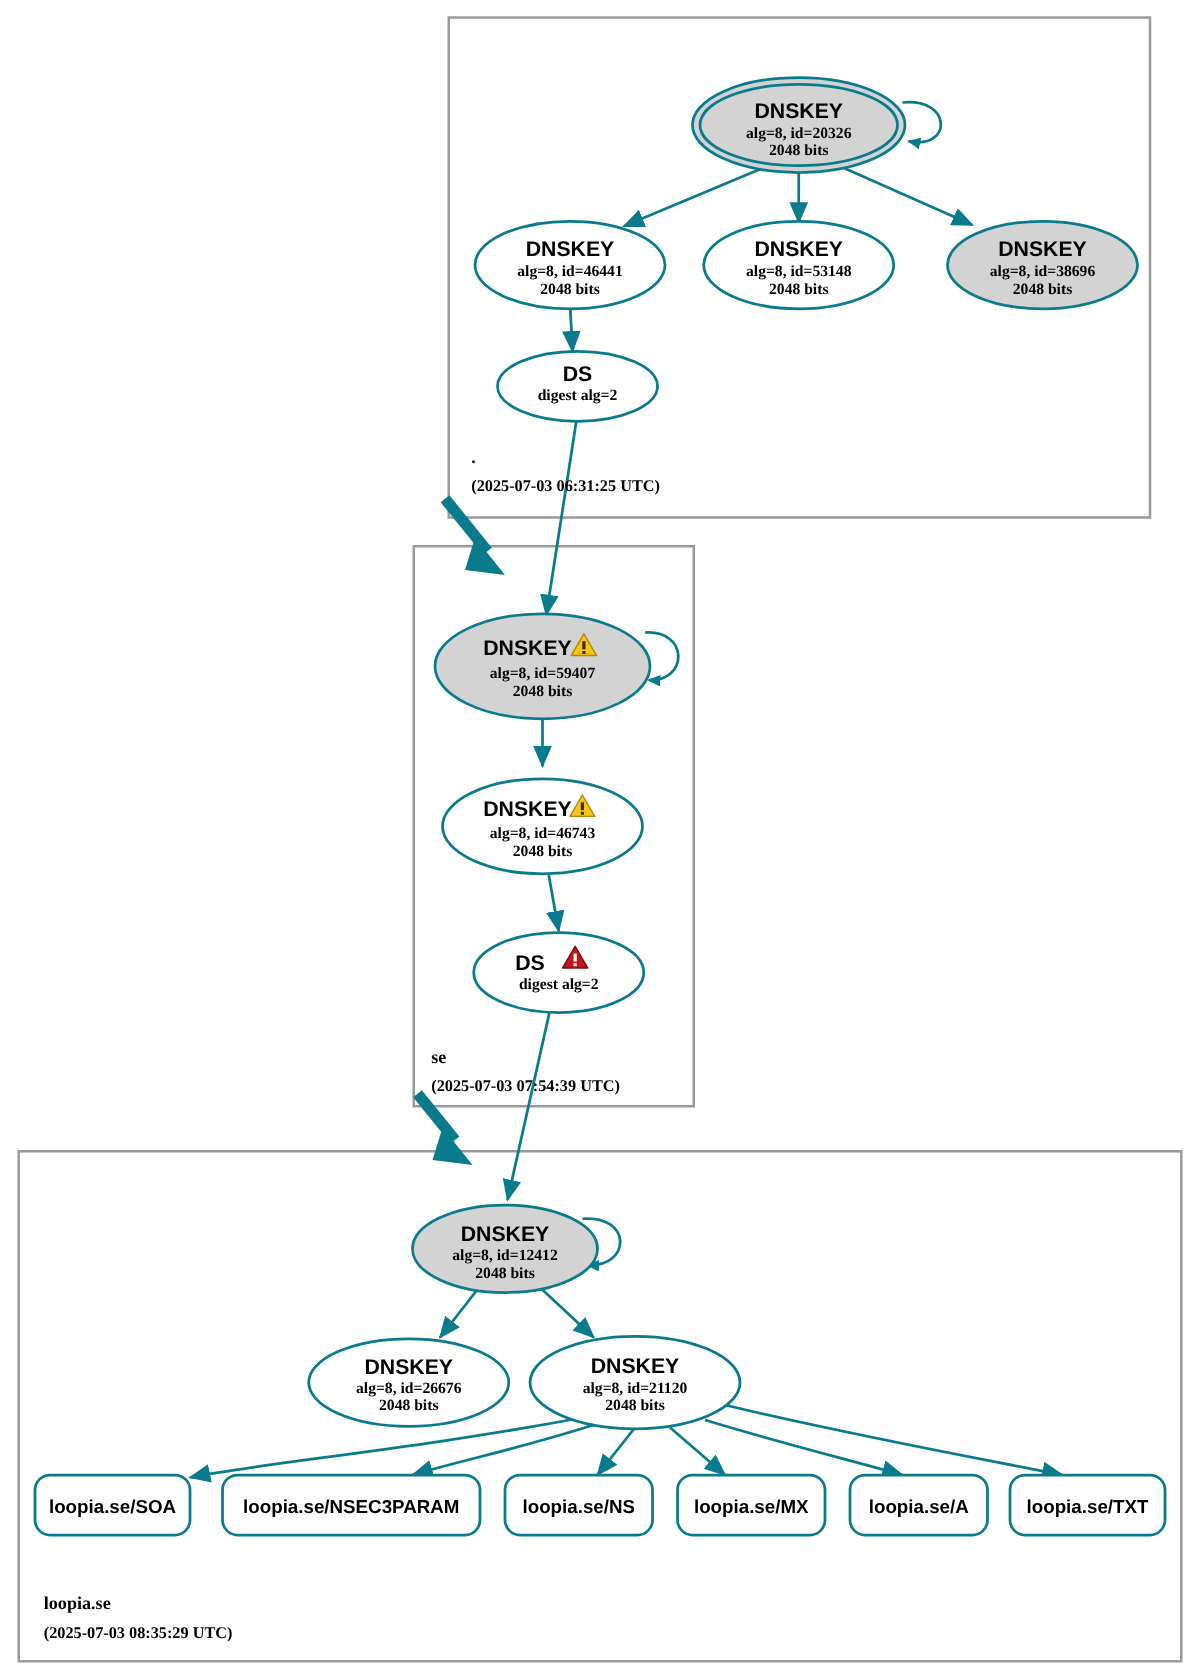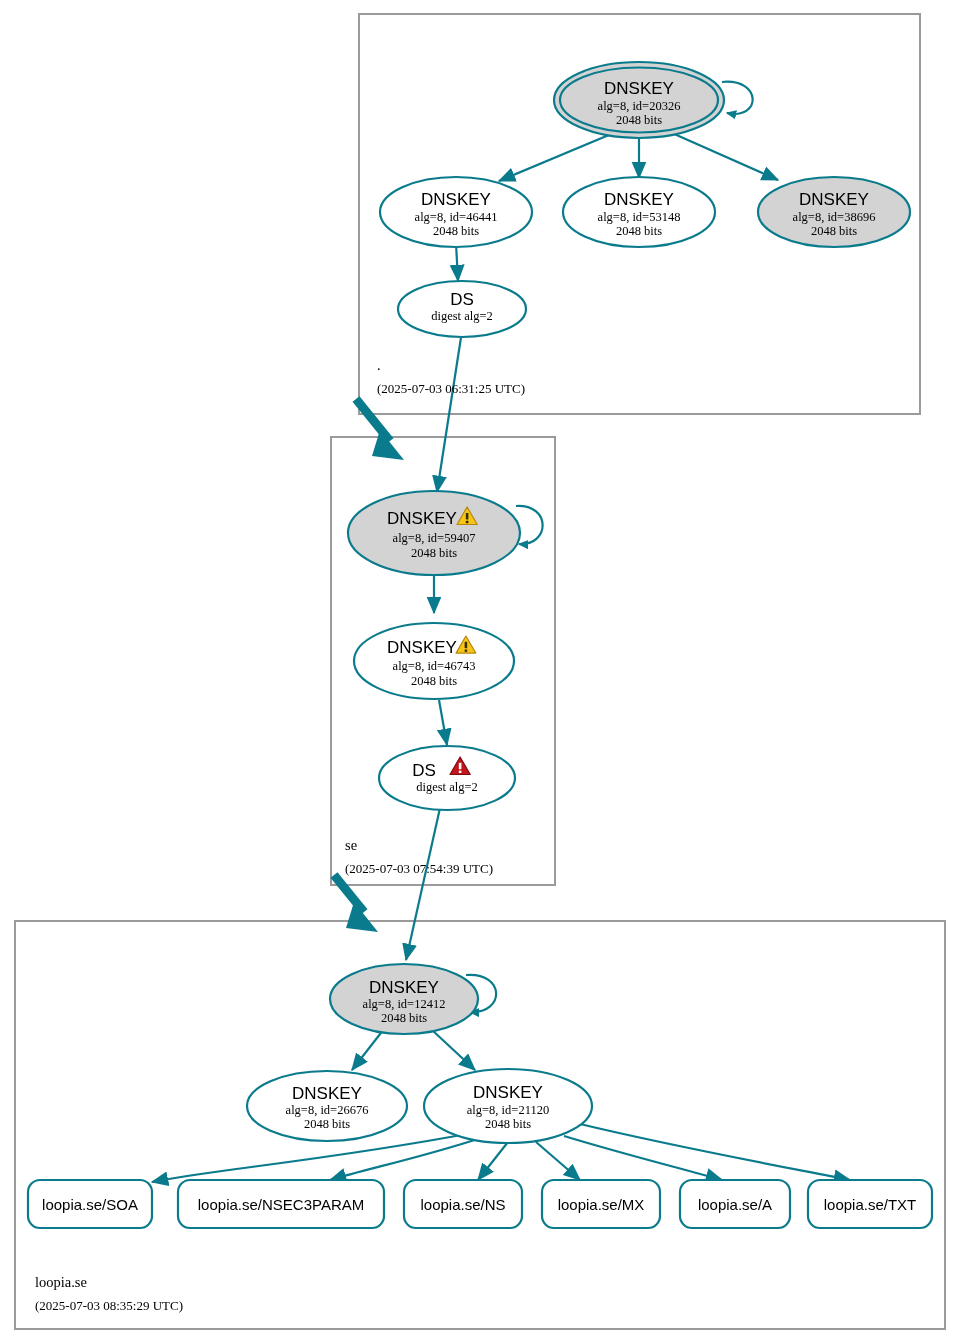--- a/index.html
+++ b/index.html
@@ -1,18 +1,18 @@
 <!DOCTYPE html>
 <html><head>
 <meta charset="utf-8">
 <style>
   html,body{margin:0;padding:0;background:#ffffff;}
   body{width:960px;height:1344px;position:relative;
        font-family:"Liberation Serif",serif;}
-  #stage{position:absolute;left:0;top:0;width:960px;height:1344px;}
+  #stage{position:absolute;left:0;top:0;width:960px;height:1344px;font-weight:bold;}
   svg{display:block;}
   .zonebox{fill:none;stroke:#9a9a9a;stroke-width:2;}
   .node-ell{stroke:#0a7b8c;stroke-width:2.2;}
   .fill-white{fill:#ffffff;}
   .fill-gray{fill:#d3d3d3;}
   .rrbox{fill:#ffffff;stroke:#0a7b8c;stroke-width:2.2;}
   .edge{stroke:#0a7b8c;stroke-width:2.2;fill:none;}
   .edge-thick{stroke:#0a7b8c;stroke-width:9;fill:none;}
   text{fill:#000000;}
   .t-title{font-family:"Liberation Sans",sans-serif;font-size:17px;text-anchor:middle;}

